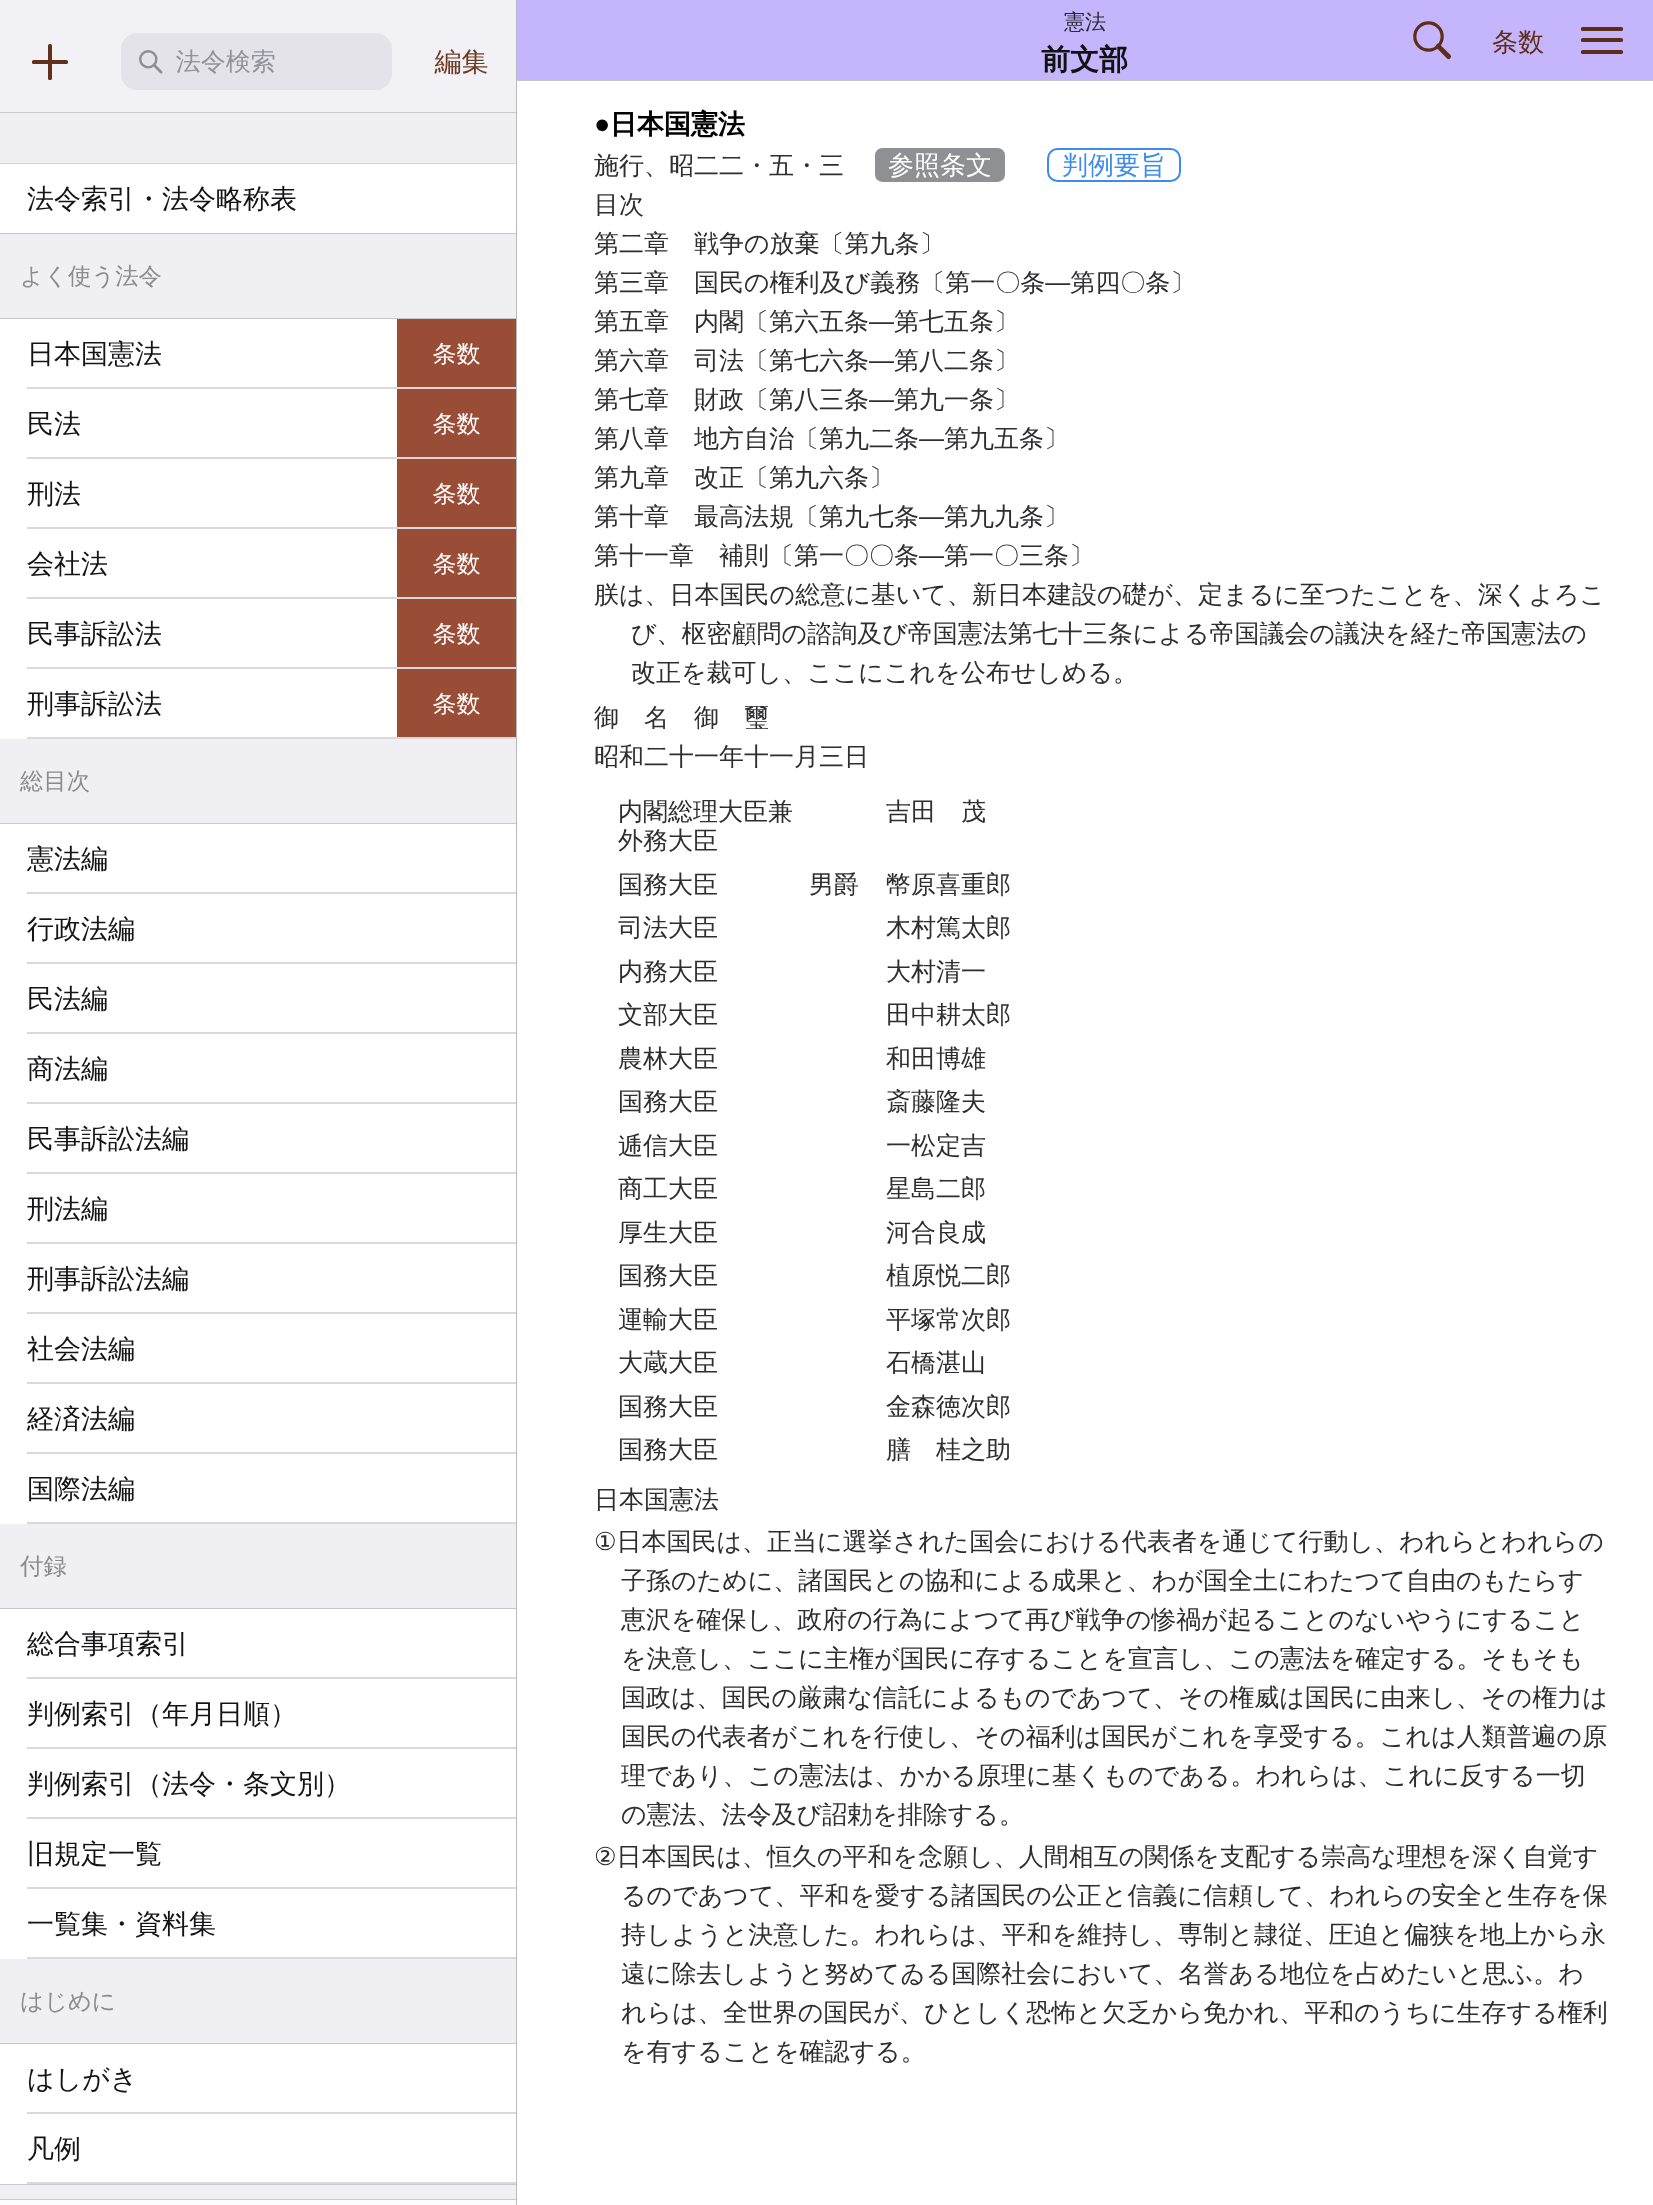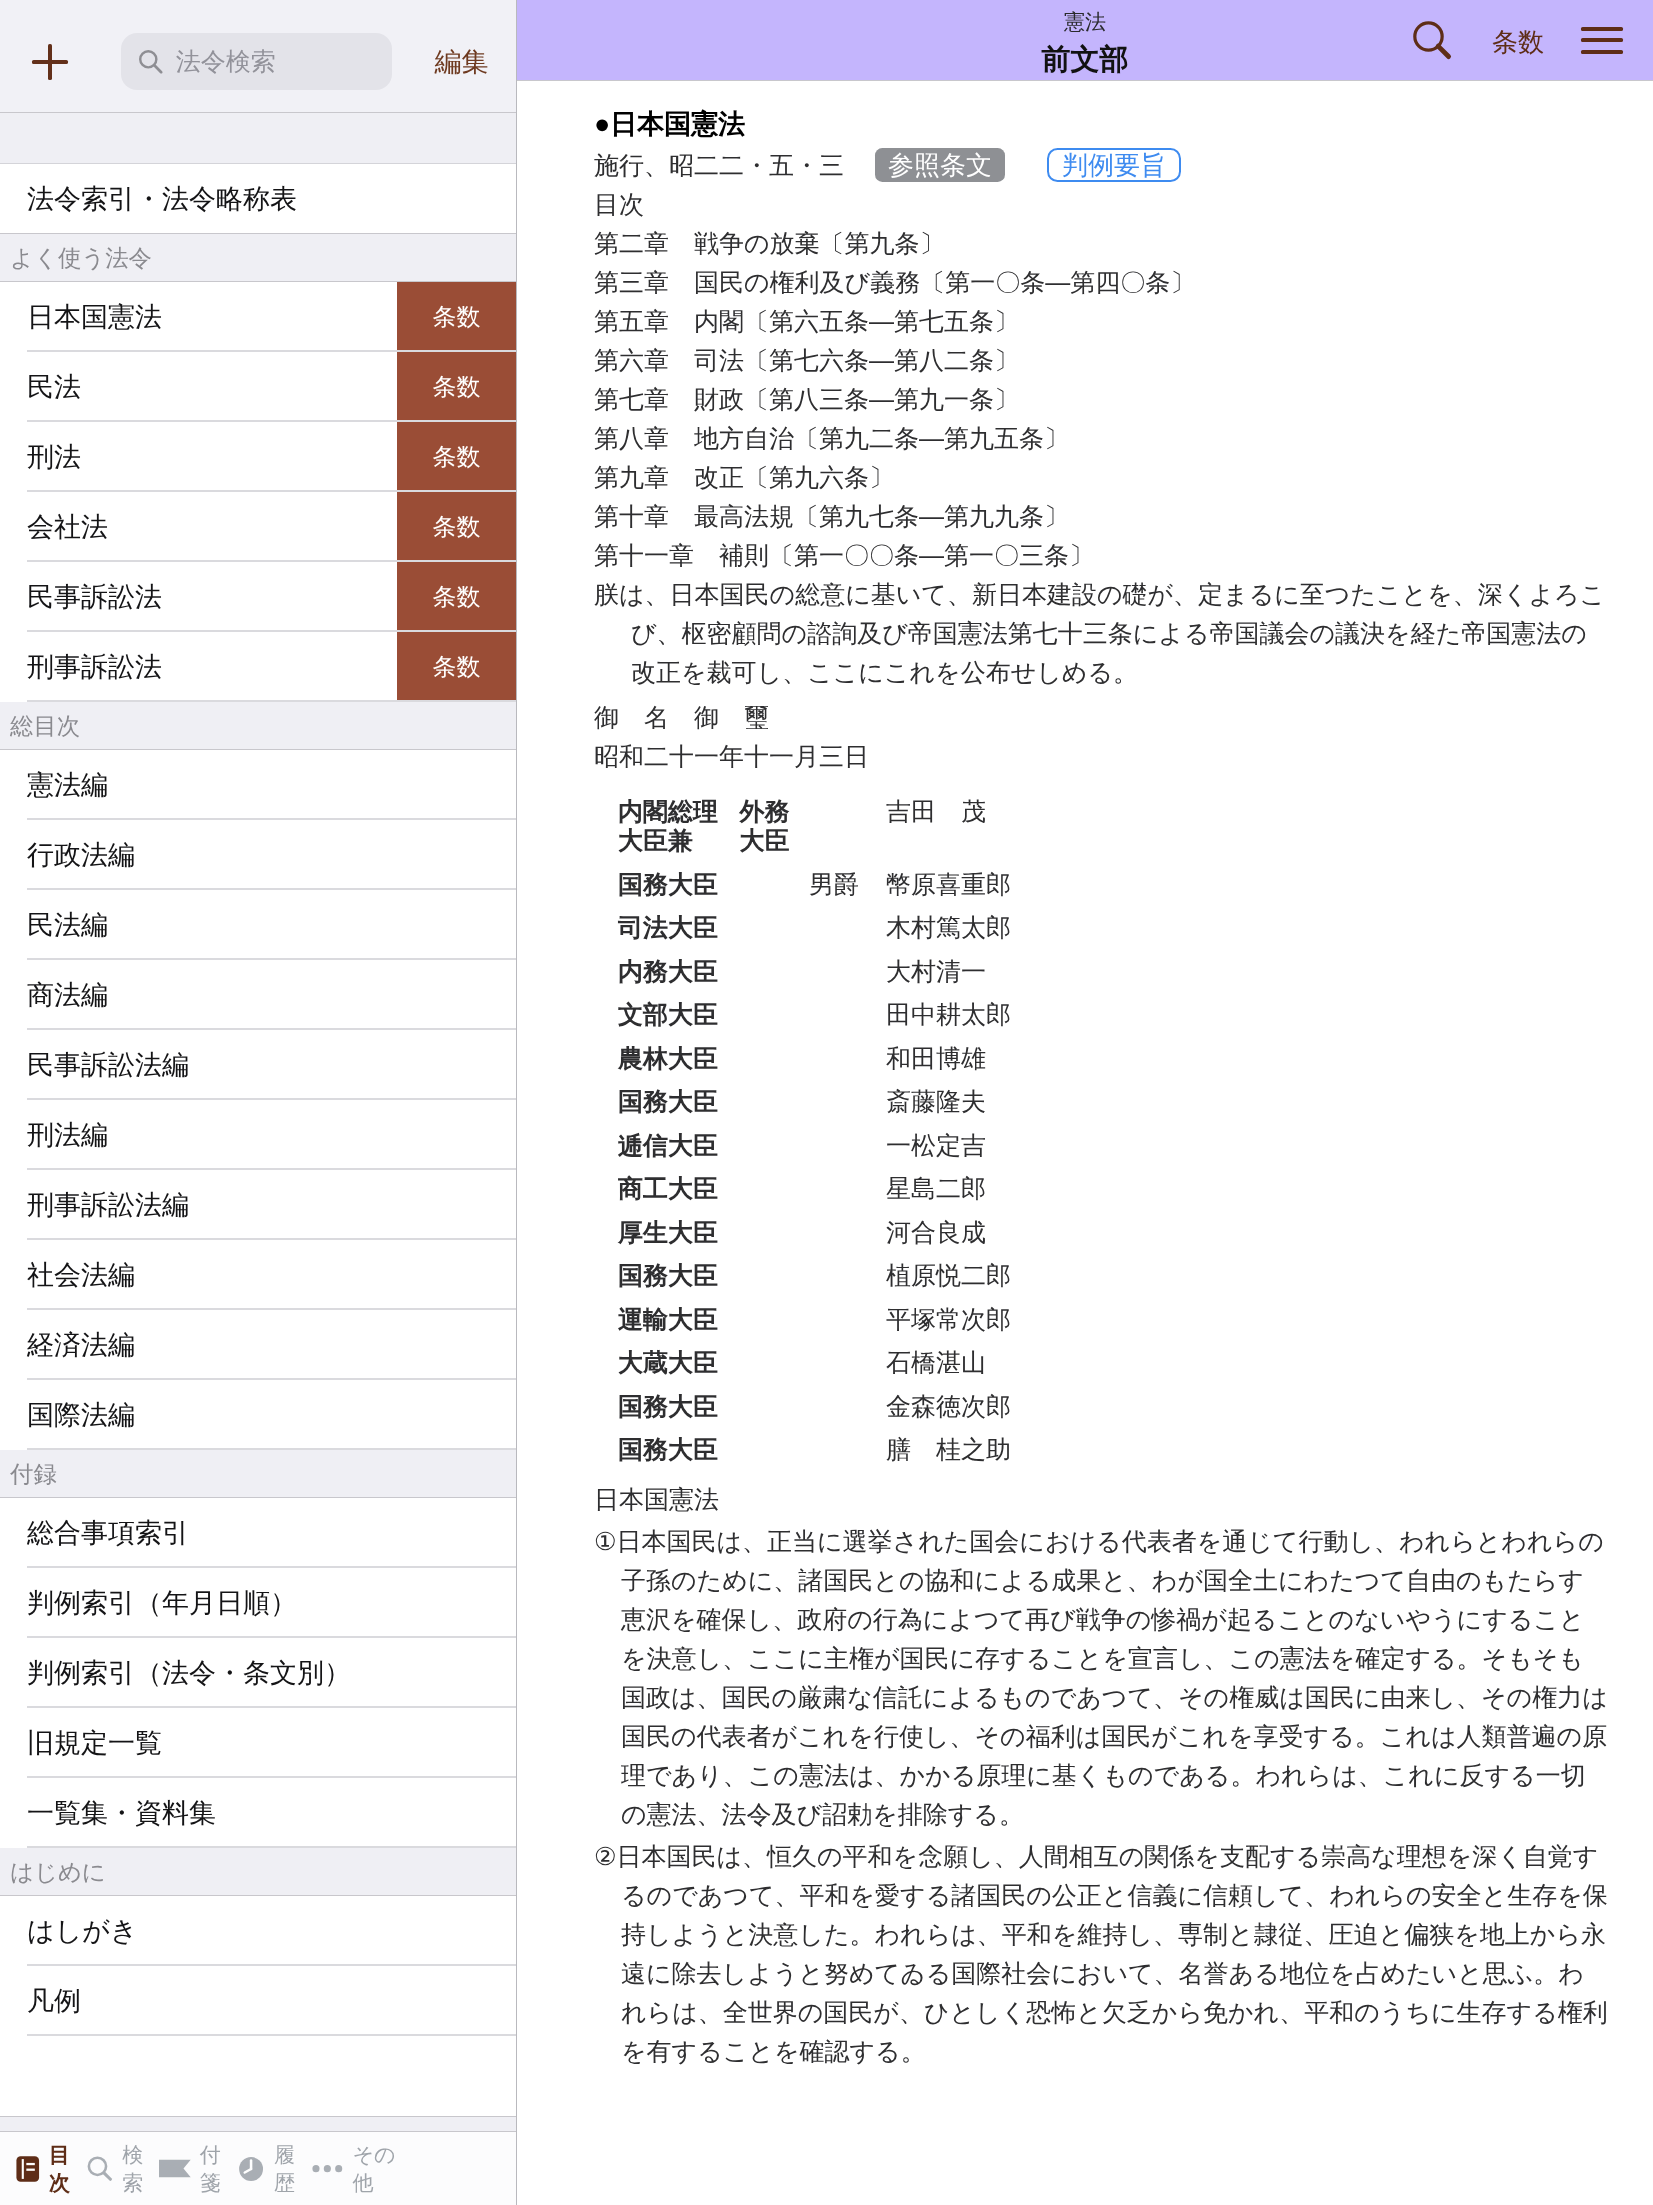--- a/index.html
+++ b/index.html
@@ -19,21 +19,21 @@
   .search-pill { margin-left:53px; width:271px; height:57px; background:#E3E3E9; border-radius:16px;
     display:flex; align-items:center; padding:0 16px; color:#92929A; }
   .search-pill svg { flex:none; margin-right:11.3px; }
   .search-ph { font-size:25px; }
   .edit-btn { margin-left:auto; font-size:27px; color:#6E3A20; cursor:pointer; }
   .sb-spacer { height:51px; flex:none; background:#EFEFF4; border-bottom:1.6px solid #D4D4D9; }
   .sb-list { flex:none; }
   .sb-item { position:relative; background:#fff; display:flex; align-items:center; }
   .sb-item.item { height:70px; padding-left:27px; font-size:27px; color:#141416; cursor:pointer; }
   .sb-item.item::after { content:""; position:absolute; left:27px; right:0; bottom:0; height:1.6px; background:#DADade; }
-  .sb-item.section-header { height:48px; padding-left:10px; background:#EFEFF4;
+  .sb-item.section-header { height:85px; padding-left:20px; background:#EFEFF4;
     border-bottom:1.6px solid #C8C7CC; font-size:23.4px; color:#8A8A8F; }
   .sb-index { height:70px; flex:none; background:#fff; border-bottom:1.6px solid #C8C7CC;
     display:flex; align-items:center; padding-left:27px; font-size:27px; color:#141416; cursor:pointer; }
   .sb-badge { position:absolute; right:0; top:0; bottom:0; width:119px; background:#9A4D36;
     color:#fff; font-size:24px; display:flex; align-items:center; justify-content:center;
     border-bottom:1.6px solid #86402B; cursor:pointer; }
   .sb-strip { height:16px; flex:none; background:#EFEFF4; border-top:1.6px solid #C8C7CC; border-bottom:1.6px solid #C8C7CC; margin-top:auto; }
   .sb-toolbar { height:73px; flex:none; background:#FCFCFD; display:flex; align-items:center;
     justify-content:space-between; padding:0 107px 0 14.5px; }
   .tb-item { display:flex; align-items:center; gap:9px; cursor:pointer; color:#9FA4AA; }
@@ -63,21 +63,21 @@
   .enforce-row { display:flex; align-items:center; height:39px; margin-top:1.6px; }
   .enforce-text { margin-right:31px; }
   .badge { height:34px; padding:0 13px; display:flex; align-items:center; font-size:26px; flex:none; cursor:pointer; }
   .badge.gray { background:#8E9094; color:#fff; border-radius:7.3px; margin-right:42px; }
   .badge.blue { background:#fff; color:#3E8BF0; border:2.4px solid #3E8BF0; border-radius:10.5px; }
   .edict { padding-left:37px; text-indent:-37px; }
   .gyomei { margin-top:6.5px; }
   .ministers { margin-top:21px; padding-left:24px; }
   .min-row { display:flex; line-height:29px; margin-top:14.5px; }
   .min-row:first-child { margin-top:0; }
-  .min-title { width:191px; display:flex; flex-direction:row; flex:none;font-weight:bold; }
+  .min-title { width:191px; display:flex; flex-direction:column; flex:none; }
   .min-rank { width:77px; flex:none; }
   .preamble-title { margin-top:16px; }
   .para { padding-left:27px; text-indent:-27px; margin-top:3.2px; }
 
   svg { display:block; }
 </style>
 </head>
 <body>
 
 <div class="screen">

